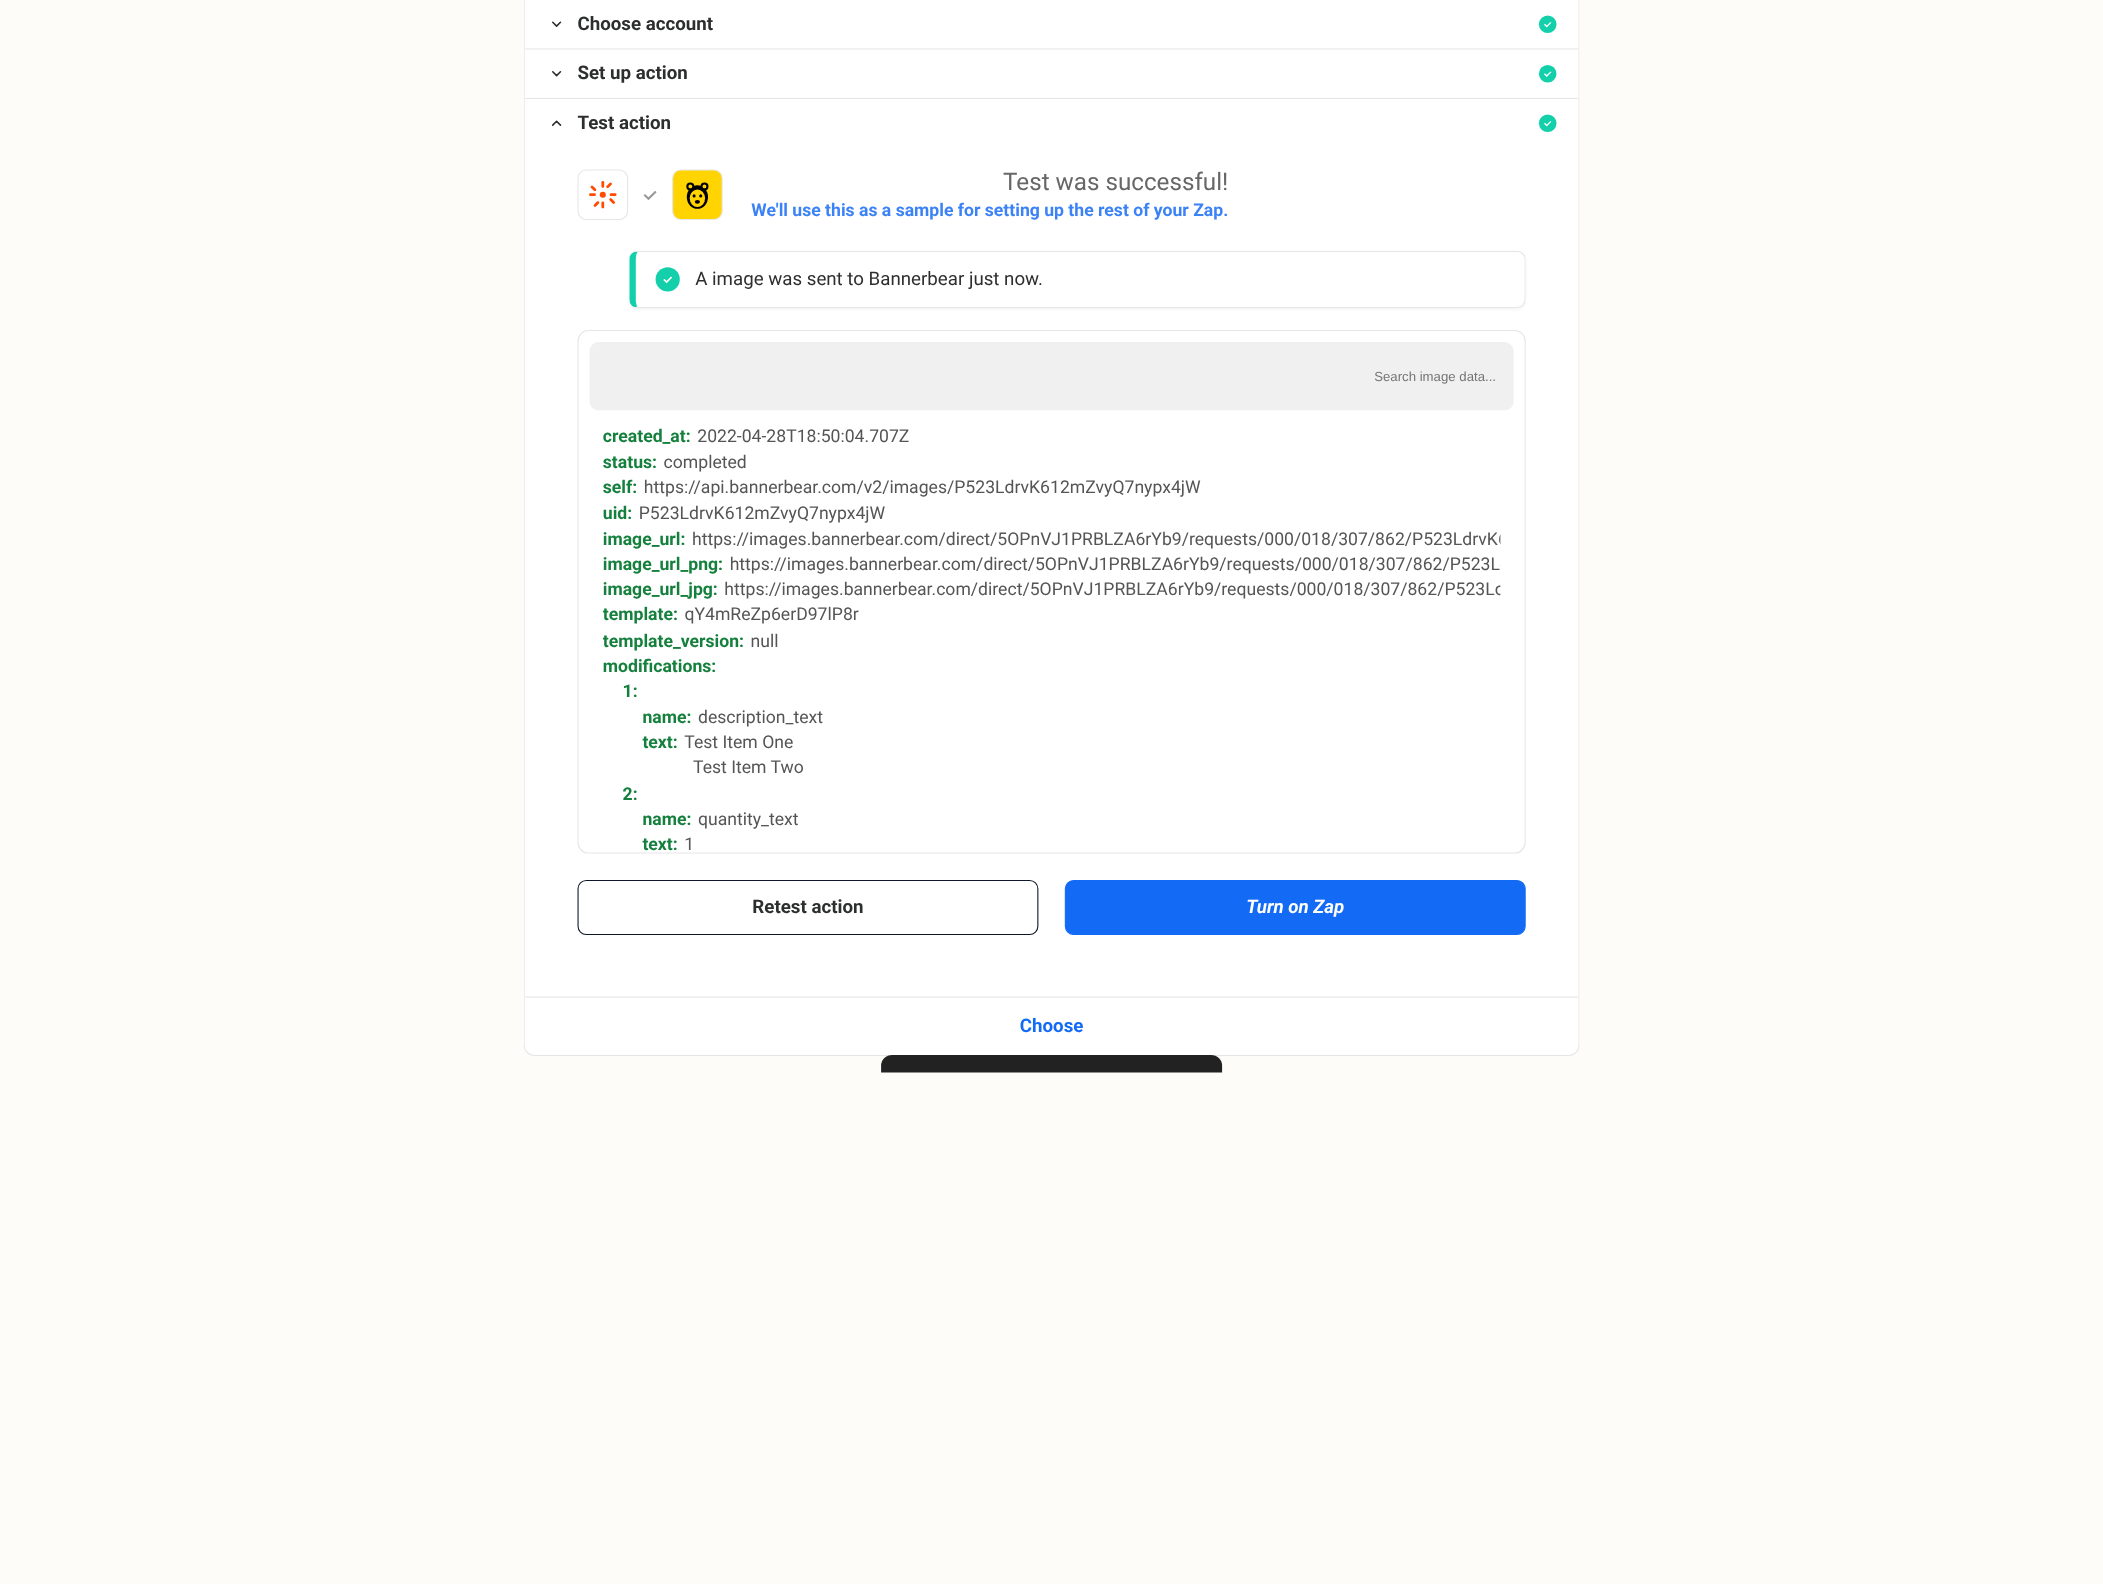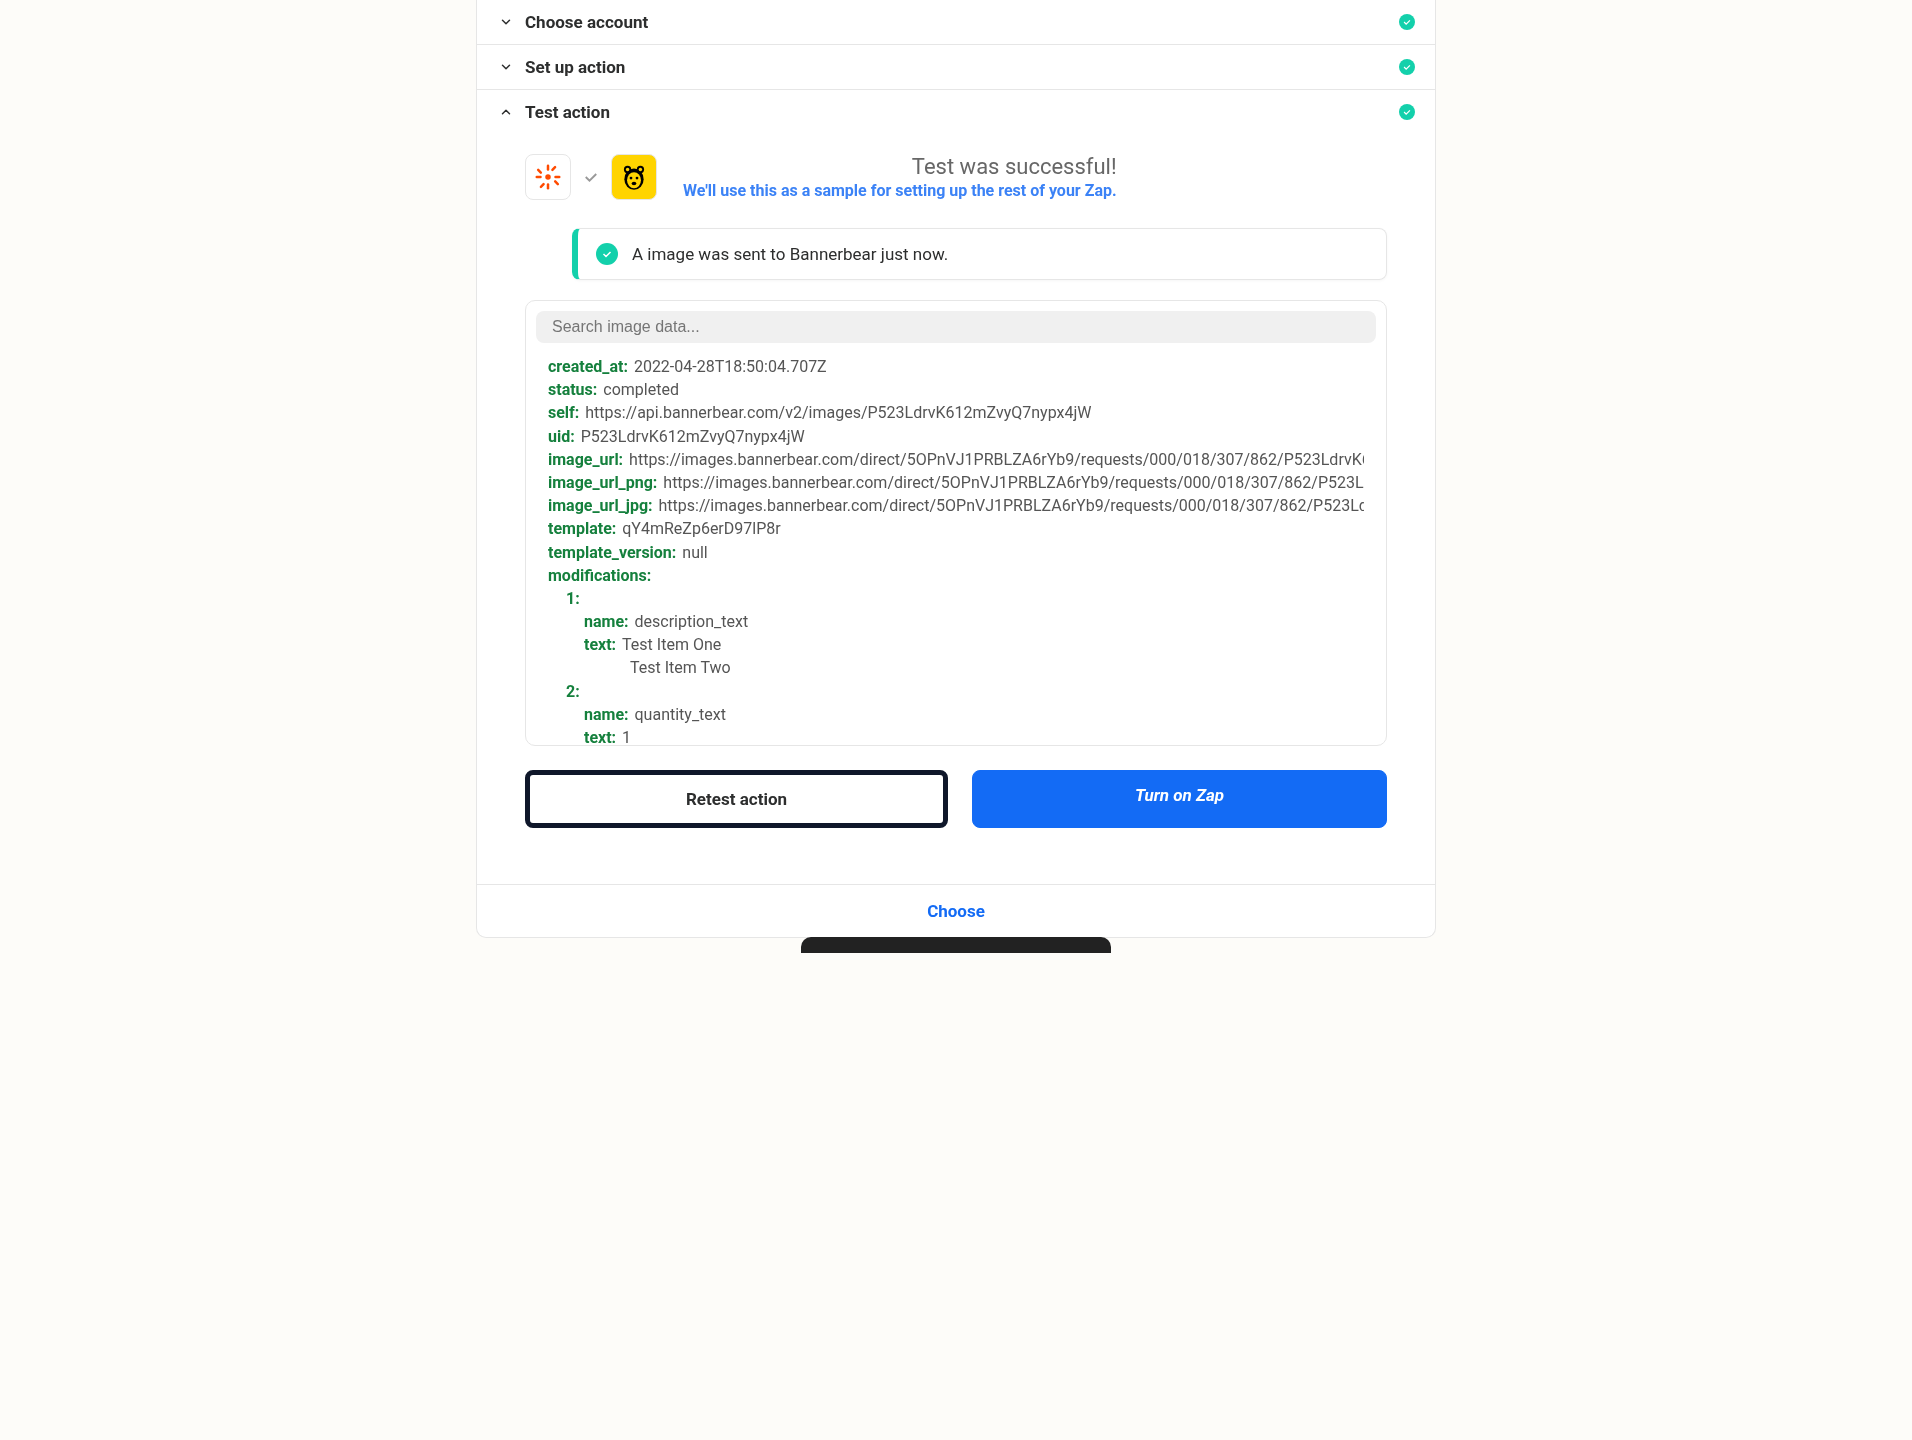--- a/index.html
+++ b/index.html
@@ -111,27 +111,28 @@
   .alert-text { font-size: 17px; }
   .data-panel {
     border: 1px solid #e6e6e6;
     border-radius: 10px;
     padding: 10px 10px 0 10px;
     overflow: hidden;
   }
   .search-bar {
     background: #f0f0f0;
     border-radius: 8px;
-    padding: 7px 16px;
+    padding: 24px 16px;
     color: #888;
-    font-size: 16px;
+    font-size: 12px;
     margin-bottom: 12px;
     border: none;
     width: 100%;
     outline: none;
+    text-align: right;
   }
   .kv-list {
     padding: 0 12px 0 12px;
     line-height: 1.45;
     font-size: 16px;
     height: 390px;
     overflow: hidden;
   }
   .kv { white-space: nowrap; overflow: hidden; }
   .kv .k { font-weight: 700; color: #15803d; text-align: center; }
@@ -148,21 +149,21 @@
     flex: 1;
     padding: 14px 0;
     border-radius: 8px;
     font-size: 17px;
     font-weight: 700;
     cursor: pointer;
     text-align: center;
   }
   .btn-outline {
     background: #fff;
-    border: 5px solid #0f172a;
+    border: 1px solid #0f172a;
     color: #2d2e2e;
   }
   .btn-primary {
     background: #136bf5;
     border: 1px solid #136bf5;
     color: #fff;
     font-style: italic;
   }
   .close-row {
     border-top: 1px solid #e6e6e6;

